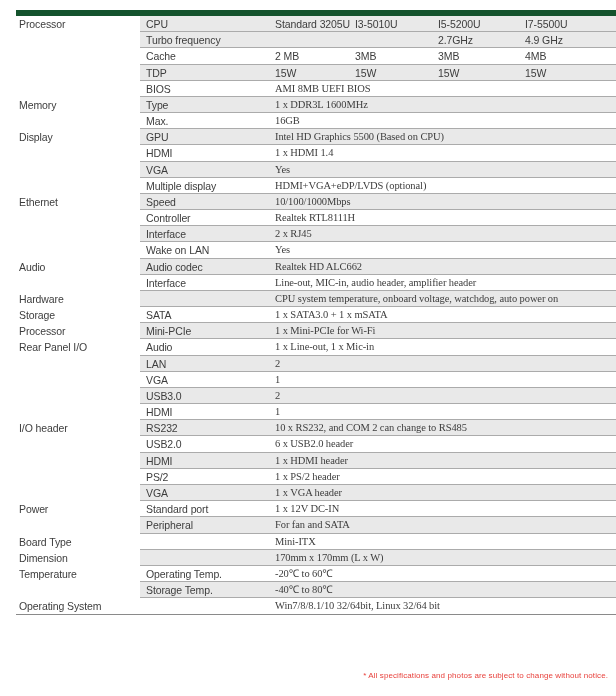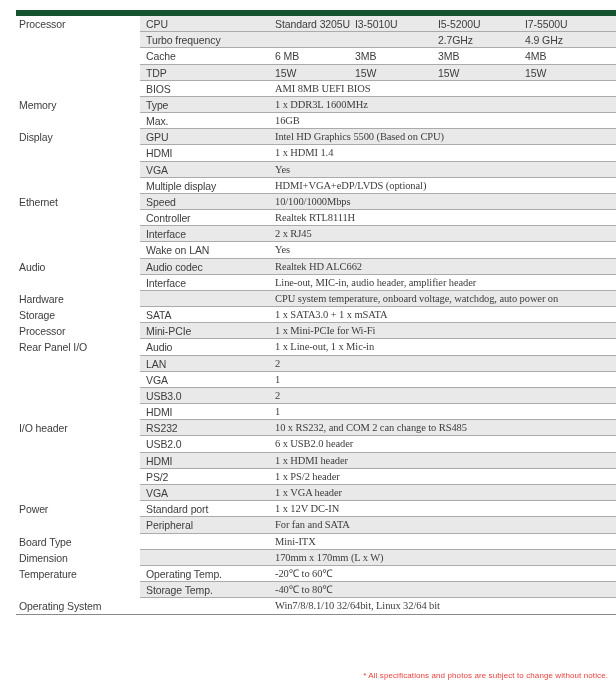--- a/index.html
+++ b/index.html
@@ -98,21 +98,21 @@
           <div class="val c0"></div>
           <div class="val c1"></div>
           <div class="val c2">2.7GHz</div>
           <div class="val c3">4.9 GHz</div>
         </div>
       </div>
       <div class="row">
         <div class="cat"></div>
         <div class="sub">
           <div class="lbl">Cache</div>
-          <div class="val c0">6 MB</div>
+          <div class="val c0">2 MB</div>
           <div class="val c1">3MB</div>
           <div class="val c2">3MB</div>
           <div class="val c3">4MB</div>
         </div>
       </div>
       <div class="row">
         <div class="cat"></div>
         <div class="sub shade">
           <div class="lbl">TDP</div>
           <div class="val c0">15W</div>

